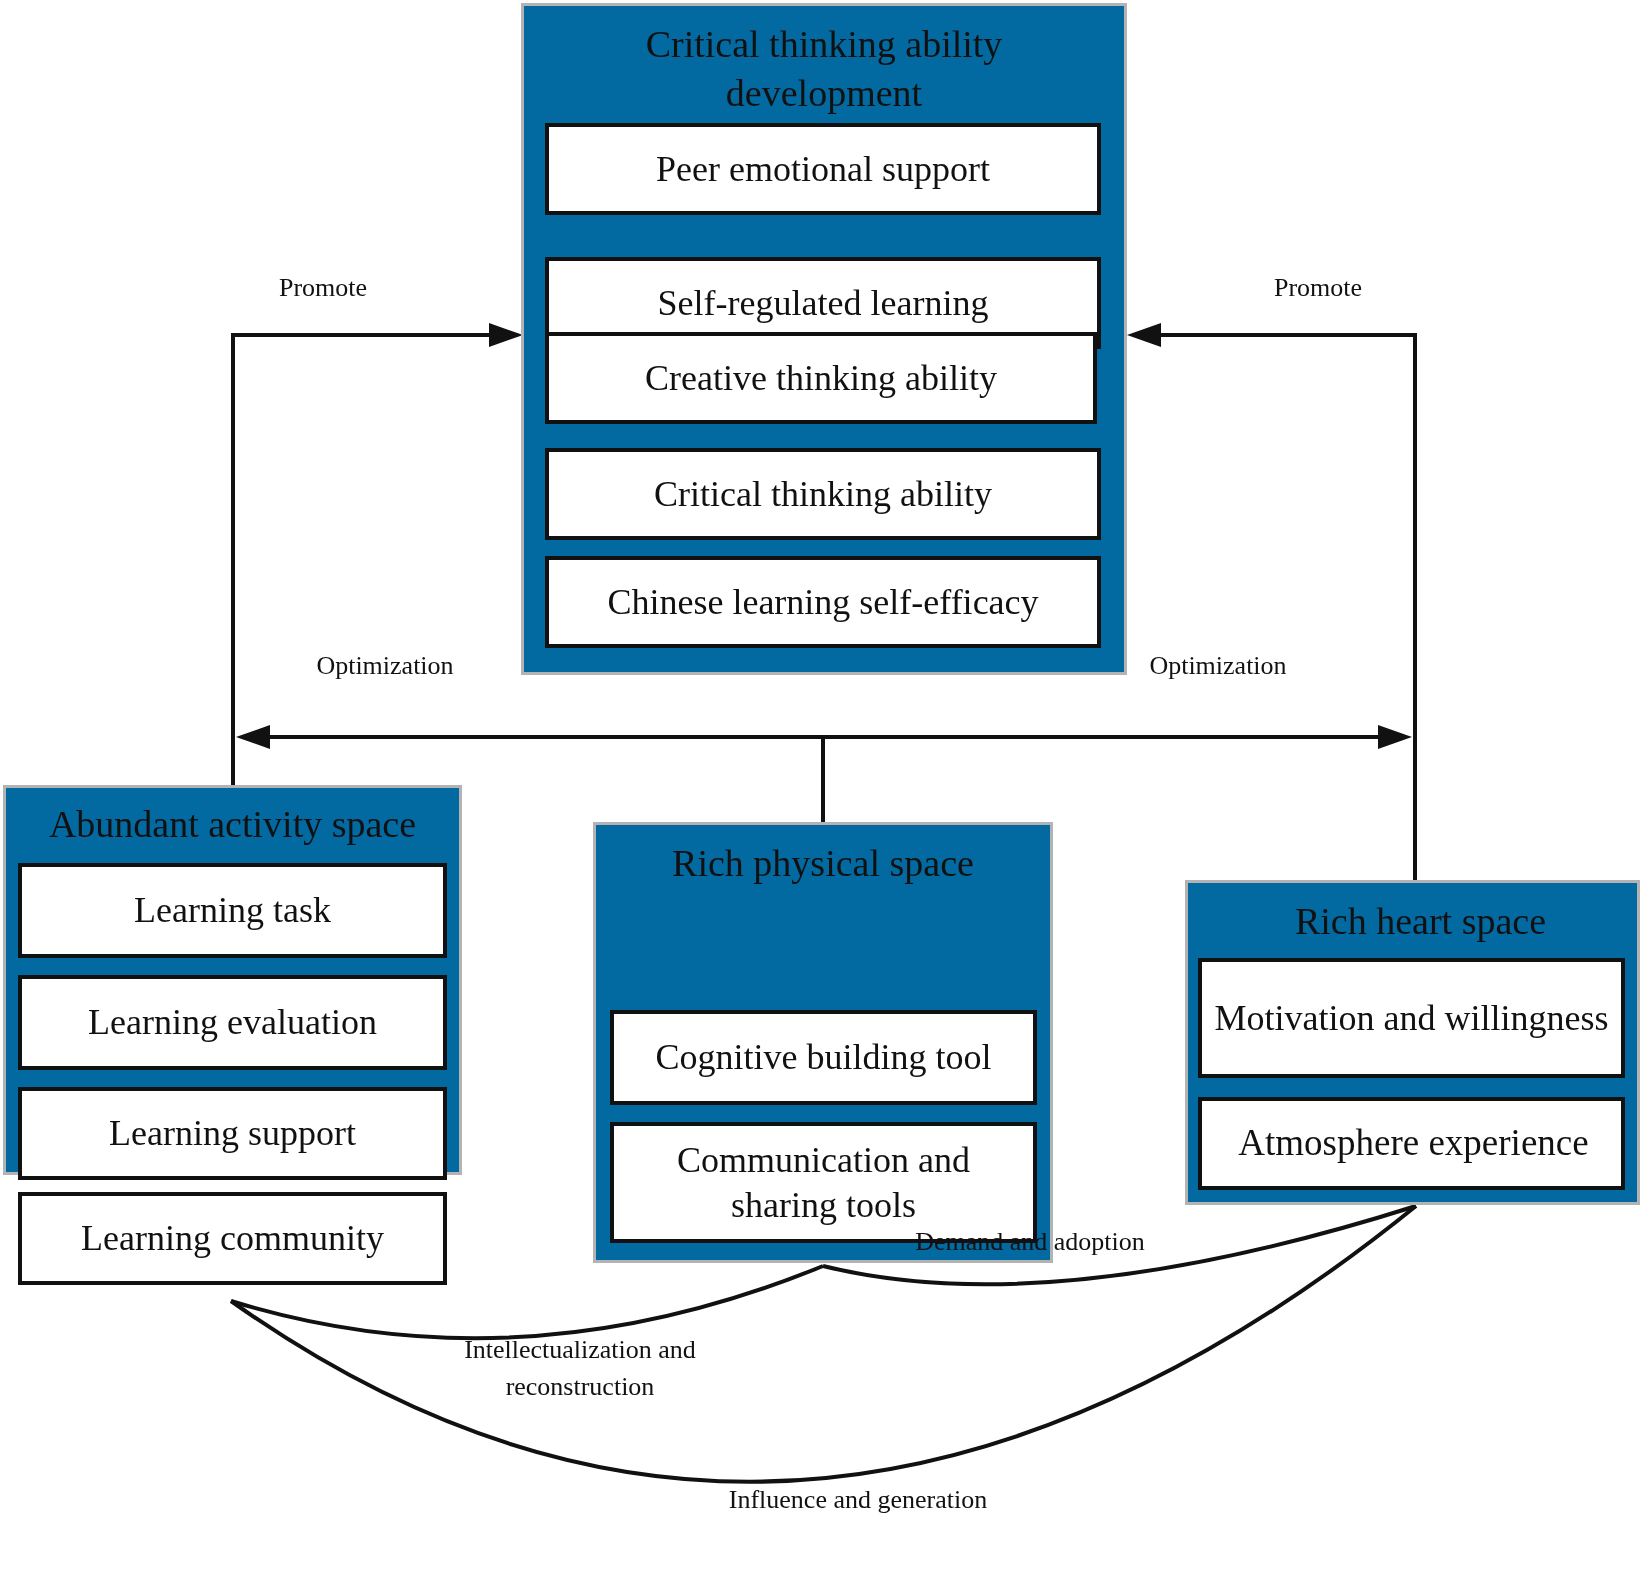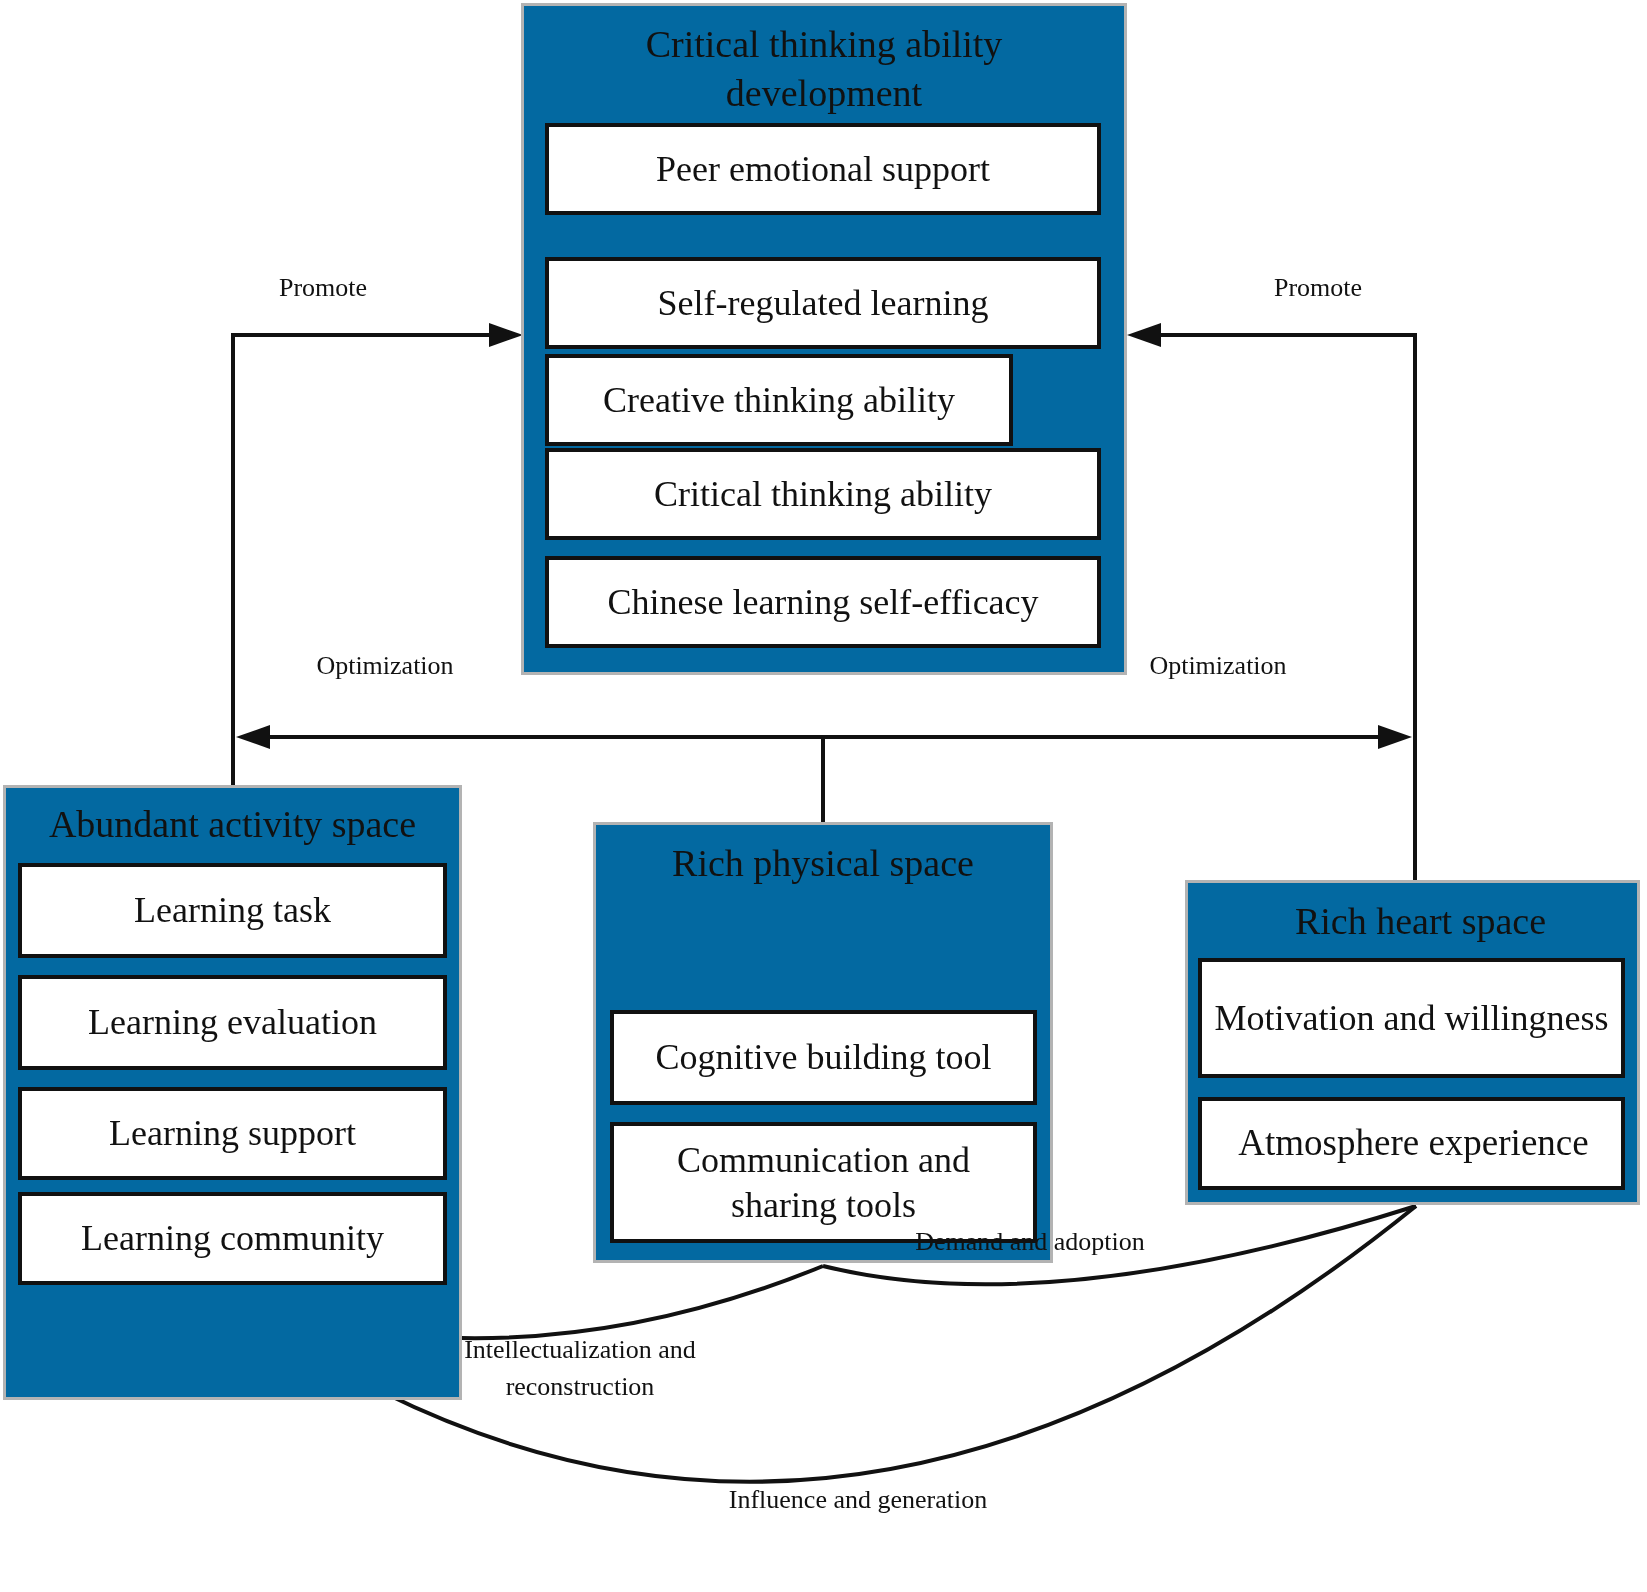--- a/index.html
+++ b/index.html
@@ -46,26 +46,26 @@
 
     <path d="M 231 1301 Q 520 1390 823 1266" fill="none" stroke="#111" stroke-width="4"></path>
     <path d="M 231 1301 Q 800 1705 1416 1206" fill="none" stroke="#111" stroke-width="4"></path>
     <path d="M 823 1266 Q 1050 1322 1416 1206" fill="none" stroke="#111" stroke-width="4"></path>
   </svg>
 
   <div class="group" style="left:521px;top:3px;width:606px;height:672px;">
     <div class="group-title" style="top:14px;left:93px;right:93px;">Critical thinking ability development</div>
     <div class="item" style="left:21px;top:117px;width:556px;height:92px;">Peer emotional support</div>
     <div class="item" style="left:21px;top:214px;width:556px;height:92px;margin-top:37px;">Self-regulated learning</div>
-    <div class="item" style="left:21px;top:348px;width:468px;height:92px;">Creative thinking ability</div>
+    <div class="item" style="left:21px;top:326px;width:552px;height:92px;">Creative thinking ability</div>
     <div class="item" style="left:21px;top:442px;width:556px;height:92px;">Critical thinking ability</div>
     <div class="item" style="left:21px;top:550px;width:556px;height:92px;">Chinese learning self-efficacy</div>
   </div>
 
-  <div class="group" style="left:3px;top:785px;width:459px;height:615px;padding-left:47px;">
+  <div class="group" style="left:3px;top:785px;width:459px;height:390px;padding-left:47px;">
     <div class="group-title" style="top:12px;">Abundant activity space</div>
     <div class="item" style="left:12px;top:75px;width:429px;height:95px;">Learning task</div>
     <div class="item" style="left:12px;top:187px;width:429px;height:95px;">Learning evaluation</div>
     <div class="item" style="left:12px;top:299px;width:429px;height:93px;">Learning support</div>
     <div class="item" style="left:12px;top:404px;width:429px;height:93px;">Learning community</div>
   </div>
 
   <div class="group" style="left:593px;top:822px;width:460px;height:441px;">
     <div class="group-title" style="top:14px;">Rich physical space</div>
     <div class="item" style="left:14px;top:185px;width:427px;height:95px;">Cognitive building tool</div>

